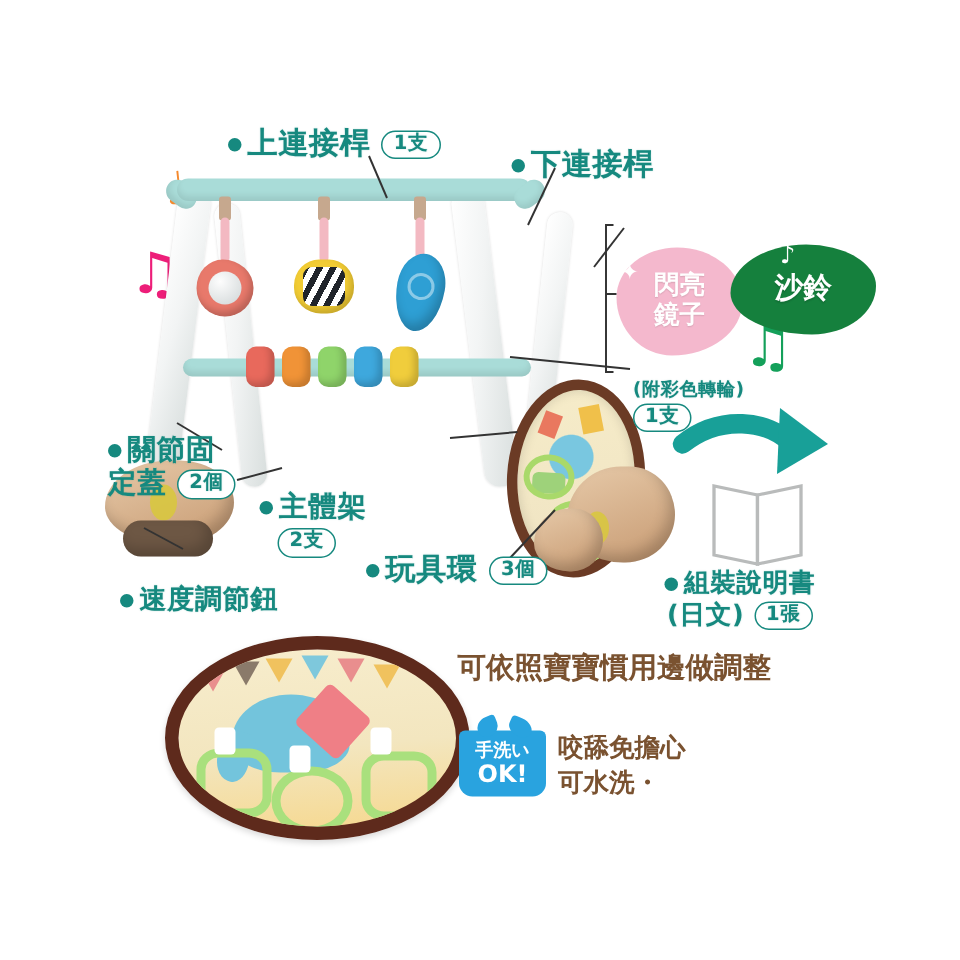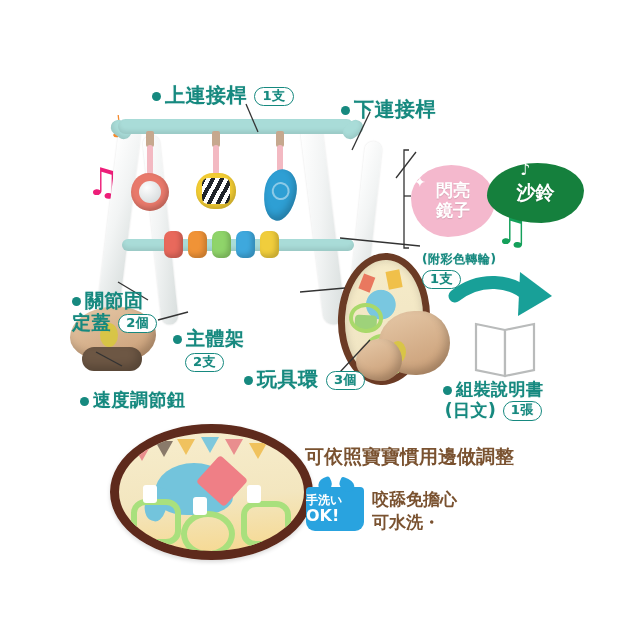--- a/index.html
+++ b/index.html
@@ -134,21 +134,21 @@
     border-radius:50%;
     border:9px solid #5e2a1c;
     background:linear-gradient(175deg,#f7edcd 0%,#f3e6bf 55%,#f6d88f 100%);
     overflow:hidden;
     box-shadow:0 2px 4px rgba(0,0,0,.15);
   }
   .promo-text{position:absolute;left:305px;top:432px;color:#7a5230;font-weight:bold;}
   .wash{
     position:absolute;left:306px;top:487px;width:58px;height:44px;
     background:#29a3df;border-radius:4px 4px 9px 9px;color:#fff;
-    display:flex;flex-direction:column;justify-content:center;
+    display:flex;flex-direction:column;align-items:center;justify-content:center;
     font-weight:bold;line-height:1.0;
   }
   .wash::before{
     content:"";position:absolute;top:-9px;left:12px;width:14px;height:13px;
     background:#29a3df;border-radius:60% 20% 55% 45%;transform:rotate(-22deg);
   }
   .wash::after{
     content:"";position:absolute;top:-8px;right:9px;width:16px;height:12px;
     background:#29a3df;border-radius:20% 60% 45% 55%;transform:rotate(24deg);
   }
@@ -315,21 +315,21 @@
 
     <div class="abs" style="left:12px;top:66px;width:38px;height:34px;border:6px solid #a9e07d;border-radius:30%;"></div>
     <div class="abs" style="left:62px;top:78px;width:42px;height:34px;border:6px solid #a9e07d;border-radius:50%;"></div>
     <div class="abs" style="left:122px;top:68px;width:38px;height:34px;border:6px solid #a9e07d;border-radius:30%;"></div>
     <div class="abs" style="left:24px;top:52px;width:14px;height:18px;background:#fff;border-radius:3px;"></div>
     <div class="abs" style="left:74px;top:64px;width:14px;height:18px;background:#fff;border-radius:3px;"></div>
     <div class="abs" style="left:128px;top:52px;width:14px;height:18px;background:#fff;border-radius:3px;"></div>
   </div>
 
   <div class="promo-text" style="font-size:19px;">
-    <div style="margin-top:12px;">可依照寶寶慣用邊做調整</div>
+    <div style="margin-top:0;">可依照寶寶慣用邊做調整</div>
   </div>
 
   <div class="wash">
     <span class="wash-txt" style="font-size:12px;">手洗い</span>
     <span class="wash-txt" style="font-size:16px;margin-top:2px;">OK!</span>
   </div>
 
   <div class="abs" style="left:372px;top:488px;color:#7a5230;font-weight:bold;font-size:17px;line-height:1.35;">
     <div>咬舔免擔心</div>
     <div>可水洗・</div>

